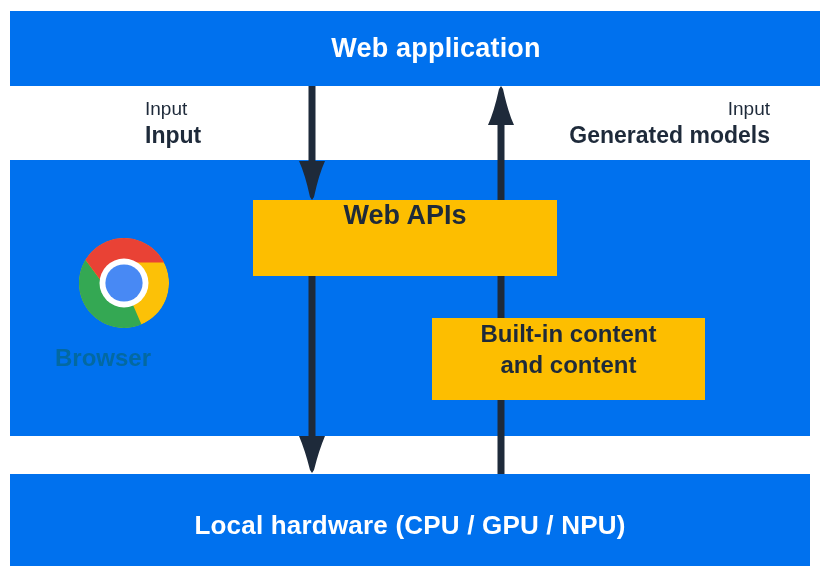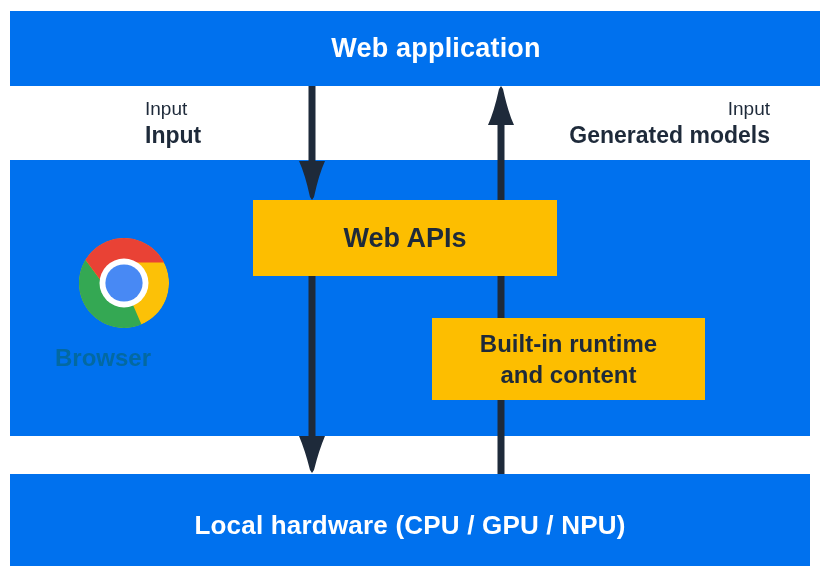--- a/index.html
+++ b/index.html
@@ -44,21 +44,20 @@
     z-index: 2;
     pointer-events: none;
   }
 
   .yellow-box {
     position: absolute;
     background: var(--yellow, #FDBE00);
     display: flex;
     flex-direction: column;
     align-items: center;
-    justify-content: center;
     z-index: 3;
     color: var(--navy, #1E2A3A);
     font-weight: bold;
     text-align: center;
   }
   .web-apis-box { left: 253px; top: 200px; width: 304px; height: 76px; font-size: 27px; }
   .builtin-box  { left: 432px; top: 318px; width: 273px; height: 82px; font-size: 24px; line-height: 31px; }
 
   .chrome-logo {
     position: absolute;
@@ -125,21 +124,21 @@
     </g>
     <circle cx="48" cy="48" r="25" fill="#ffffff"></circle>
     <circle cx="48" cy="48" r="19" fill="var(--chrome-blue, #4889F4)"></circle>
   </svg>
   <div class="browser-label">Browser</div>
 
   <div class="yellow-box web-apis-box">
     <span>Web APIs</span>
   </div>
   <div class="yellow-box builtin-box">
-    <span>Built-in runtime</span>
+    <span>Built-in content</span>
     <span>and content</span>
   </div>
 
   <div class="bar bottom-bar">
     <span class="bar-label" style="font-size:26px">Local hardware (CPU / GPU / NPU)</span>
   </div>
 
 </div>
 
 </body></html>

